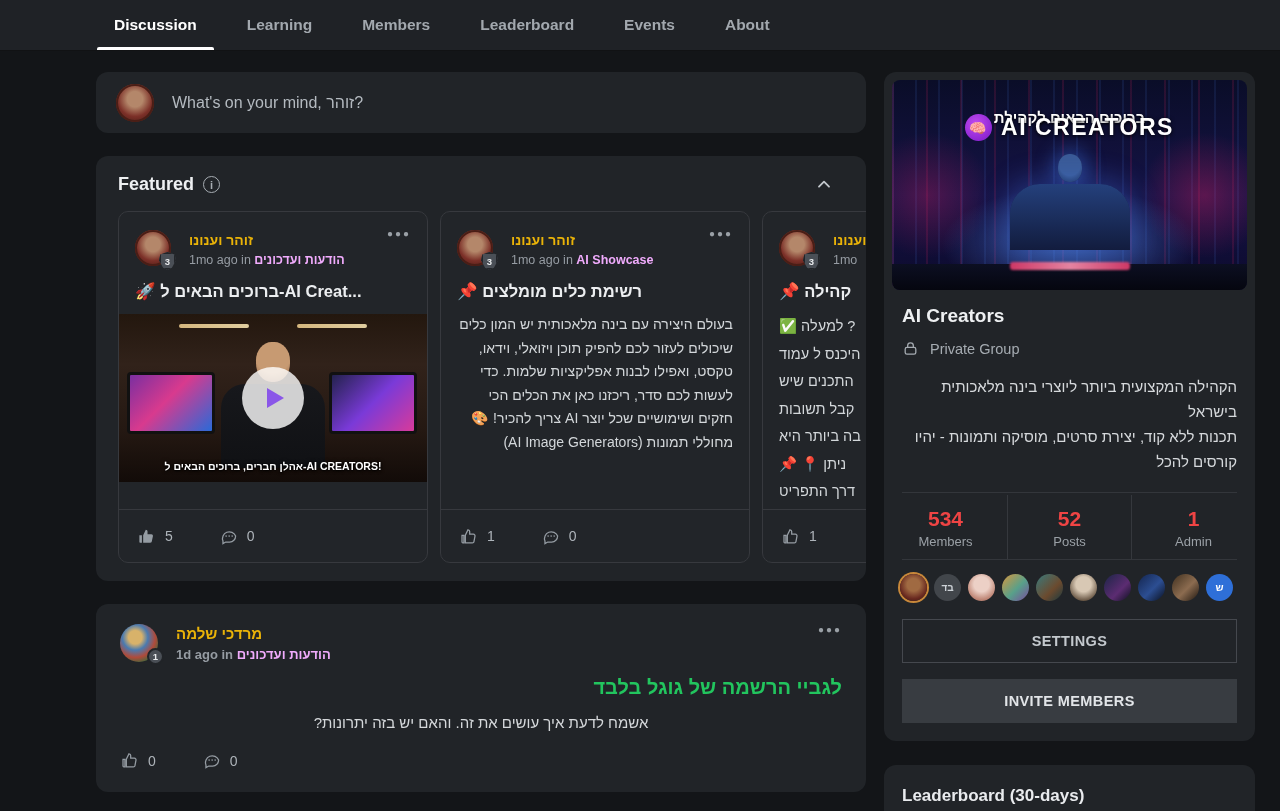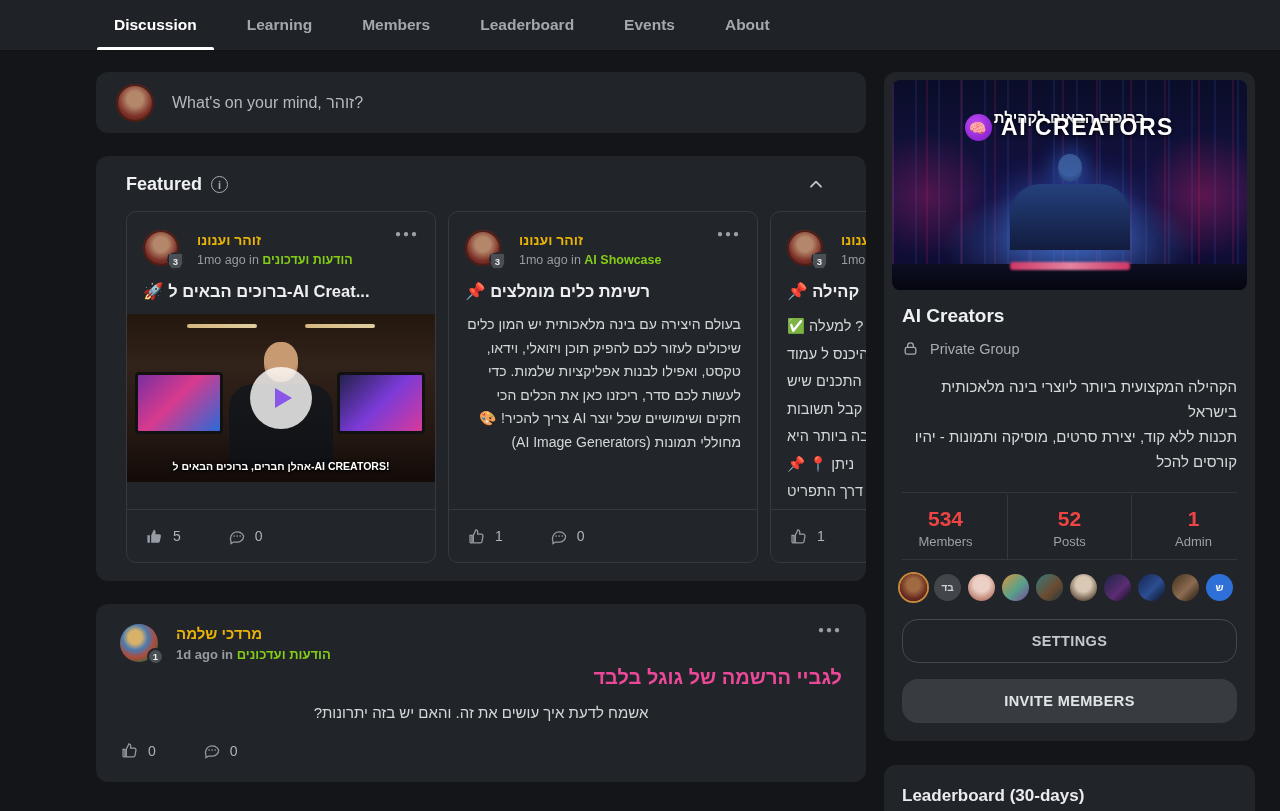--- a/index.html
+++ b/index.html
@@ -31,21 +31,21 @@
   
   .composer { height:61px; display:flex; align-items:center; padding:0 20px; cursor:text; }
   .avatar { border-radius:50%; flex:none; position:relative; }
   .av-photo-main {
     width:38px; height:38px;
     background:radial-gradient(circle at 50% 40%, #b4876a 0 26%, #7c3028 58%, #38140f 100%);
     box-shadow:inset 0 0 0 2px #4a1e16;
   }
   .composer-text { margin-left:18px; font-size:16px; color:#b4bac0; }
   
-  .featured { margin-top:23px; padding:18px 8px; overflow:hidden; }
+  .featured { margin-top:23px; padding:18px 0; overflow:hidden; }
   .featured-head { display:flex; align-items:center; padding:0 22px 0 22px; }
   .featured-title { font-size:18px; font-weight:bold; color:#eef0f2; }
   .info-icon {
     width:17px; height:17px; border:1.4px solid #a7adb3; border-radius:50%;
     margin-left:9px; color:#a7adb3; font-size:11px; display:flex; align-items:center; justify-content:center; font-weight:bold;
   }
   .featured-head .spacer { flex:1; }
   .chev { width:20px; height:20px; color:#c2c7cc; margin-right:10px; cursor:pointer; }
   .cards-row { display:flex; gap:12px; margin-top:16px; padding-left:22px; width:2000px; }
   .mini-card {
@@ -59,21 +59,21 @@
   }
   .badge-shield {
     position:absolute; right:-5px; bottom:-4px; width:17px; height:18px;
     background:#4a4f56; border:2px solid #222529; color:#e8eaec; font-size:9.5px; font-weight:bold;
     display:flex; align-items:center; justify-content:center;
     clip-path:polygon(50% 0,92% 14%,100% 46%,76% 88%,50% 100%,24% 88%,0 46%,8% 14%);
   }
   .head-lines { margin-left:18px; padding-top:1px; min-width:0; }
   .author { font-size:14px; font-weight:bold; color:#eab308; display:inline-block; }
   .meta { font-size:12.5px; color:#969ca3; margin-top:4px; white-space:nowrap; }
-  .meta b { color:#84cc16;margin-top:24px; }
+  .meta b { color:#f0abfc;margin-top:24px; }
   .dots { position:absolute; right:16px; top:16px; color:#9aa0a6; font-size:10px; letter-spacing:2px; cursor:pointer; }
   .mini-title {
     padding:0 16px; margin-top:15px; font-size:16.5px; font-weight:bold; color:#eceef0;
     white-space:nowrap; overflow:hidden; text-overflow:ellipsis; direction:ltr;
   }
   .mini-body {
     direction:rtl; text-align:right; padding:0 16px; margin-top:12px;
     font-size:14px; line-height:23.5px; color:#d3d7da; height:190px; overflow:hidden;
   }
   .mini-body-frag { direction:ltr; text-align:left; }
@@ -104,21 +104,21 @@
   
   .post { margin-top:23px; padding:20px 24px 22px 24px; position:relative; }
   .post .av-photo-m { width:38px; height:38px;
     background:radial-gradient(circle at 40% 35%, #d8b26a 0 20%, #4a7ab0 38%, #b04a3a 60%, #3a6a3a 80%, #2a2420 100%);
   }
   .badge-circle {
     position:absolute; right:-6px; bottom:-3px; width:17px; height:17px; border-radius:50%;
     background:#4a4f56; border:2px solid #212428; color:#e8eaec; font-size:9.5px; font-weight:bold;
     display:flex; align-items:center; justify-content:center;
   }
-  .post-title { margin-top:4px; font-size:20px; font-weight:bold; color:#ec4899; direction:rtl; }
+  .post-title { margin-top:14px; font-size:20px; font-weight:bold; color:#22c55e; direction:rtl; }
   .post-title span, .post-body span { display:inline-block; }
   .post-body { margin-top:15px; font-size:15px; color:#d5d8db; direction:rtl; text-align:center; }
   .post-foot { margin-top:20px; display:flex; align-items:center; gap:10px; }
   
   .group-card { padding:8px 0 18px 0; }
   .banner {
     margin:0 8px; height:210px; border-radius:8px; position:relative; overflow:hidden;
     background:linear-gradient(180deg,#0a0d28 0%,#151346 55%,#0c0a2c 100%);
   }
   .banner::before { content:""; position:absolute; inset:0;
@@ -158,21 +158,21 @@
   .av1 { background:radial-gradient(circle at 50% 40%,#a06a42 0 30%,#6a2a20 65%,#2e110c 100%); box-shadow:0 0 0 2px #c8883a; }
   .av2 { background:#42464b; }
   .av3 { background:radial-gradient(circle at 50% 38%,#ecd0c6 0 35%,#c08878 70%,#8a5a50 100%); }
   .av4 { background:linear-gradient(135deg,#d8973e 0%,#58a08a 55%,#7a4a9e 100%); }
   .av5 { background:linear-gradient(135deg,#3a7a7c 0%,#6b4a2e 60%,#1a3a40 100%); }
   .av6 { background:radial-gradient(circle at 50% 38%,#d8c8b4 0 35%,#6a5846 75%,#3a2e22 100%); }
   .av7 { background:linear-gradient(135deg,#1c2546 0%,#5c2c72 60%,#0d101f 100%); }
   .av8 { background:linear-gradient(135deg,#14254e 0%,#2c4e92 55%,#0a101f 100%); }
   .av9 { background:linear-gradient(135deg,#40301f 0%,#8c6c50 55%,#1e1610 100%); }
   .av10 { background:#2e6fd8; color:#fff; }
-  .btn { margin:16px 18px 0; height:44px; border-radius:16px; display:flex; align-items:center; justify-content:center;
+  .btn { margin:16px 18px 0; height:44px; border-radius:0; display:flex; align-items:center; justify-content:center;
     font-size:14.5px; font-weight:bold; letter-spacing:.4px; cursor:pointer; }
   .btn-outline { border:1px solid #45484e; color:#c4c9ce; background:transparent; }
   .btn-filled { background:#383c41; color:#e2e5e8; }
   .leaderboard-card { margin-top:24px; padding:21px 18px; height:120px; }
   .leaderboard-title { font-size:17px; font-weight:bold; color:#e9ebee; }
 </style>
 </head>
 <body>
 
 <nav class="navbar">

